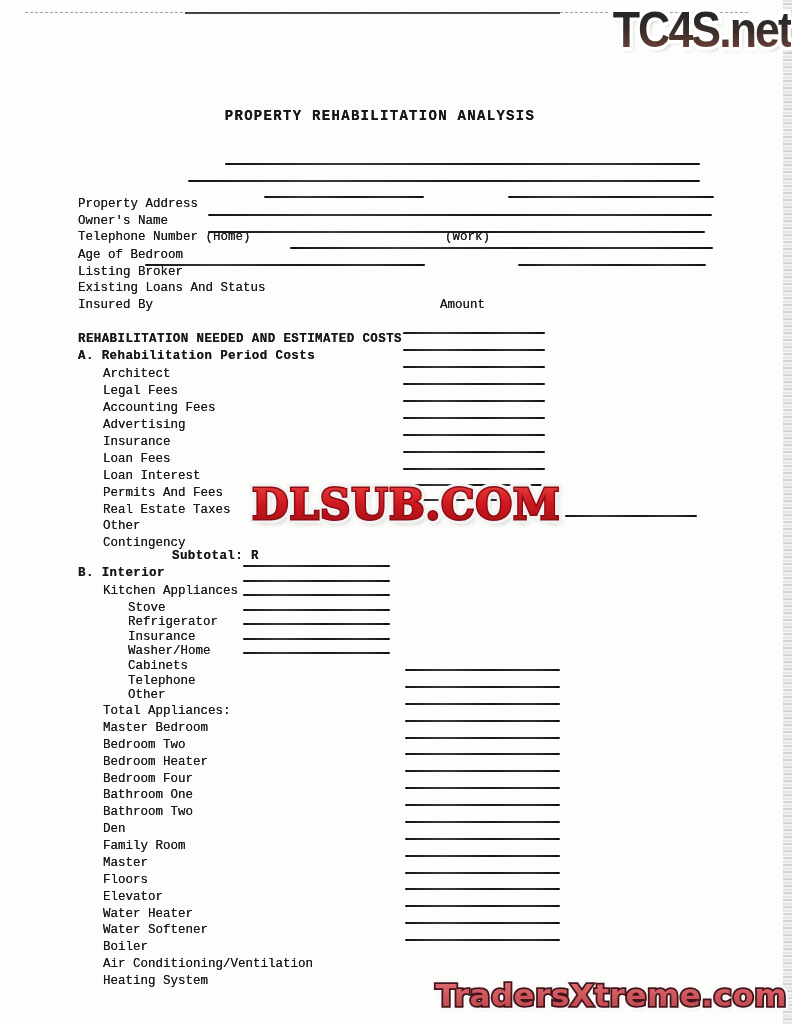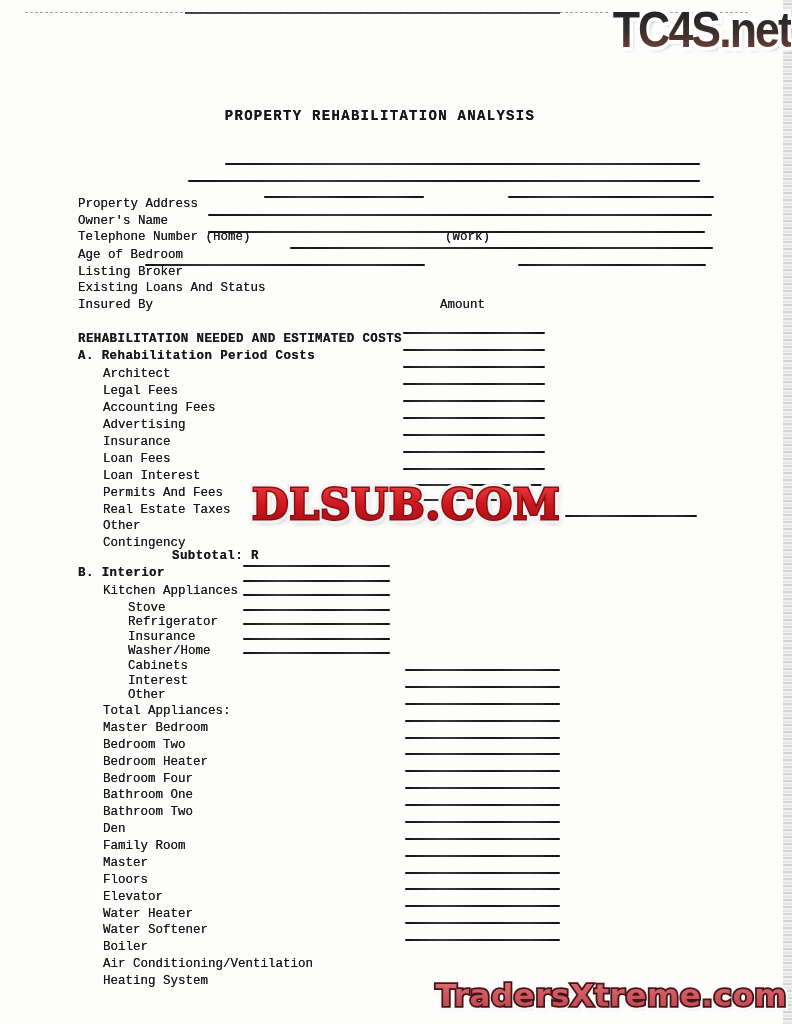--- a/index.html
+++ b/index.html
@@ -121,21 +121,21 @@
   <div class="lbl" style="left:128px;top:554px">Stove</div>
   <div class="bline" style="left:243px;top:565px;width:147px"></div>
   <div class="lbl" style="left:128px;top:568px">Refrigerator</div>
   <div class="bline" style="left:243px;top:580px;width:147px"></div>
   <div class="lbl" style="left:128px;top:583px">Insurance</div>
   <div class="bline" style="left:243px;top:594px;width:147px"></div>
   <div class="lbl" style="left:128px;top:597px">Washer/Home</div>
   <div class="bline" style="left:243px;top:609px;width:147px"></div>
   <div class="lbl" style="left:128px;top:612px">Cabinets</div>
   <div class="bline" style="left:243px;top:623px;width:147px"></div>
-  <div class="lbl" style="left:128px;top:627px">Interest</div>
+  <div class="lbl" style="left:128px;top:627px">Telephone</div>
   <div class="bline" style="left:243px;top:638px;width:147px"></div>
   <div class="lbl" style="left:128px;top:641px">Other</div>
   <div class="bline" style="left:243px;top:652px;width:147px"></div>
 
   <div class="lbl" style="left:103px;top:657px">Total Appliances:</div>
   <div class="bline" style="left:405px;top:669px;width:155px"></div>
 
   <div class="lbl" style="left:103px;top:674px">Master Bedroom</div>
   <div class="bline" style="left:405px;top:686px;width:155px"></div>
   <div class="lbl" style="left:103px;top:691px">Bedroom Two</div>

